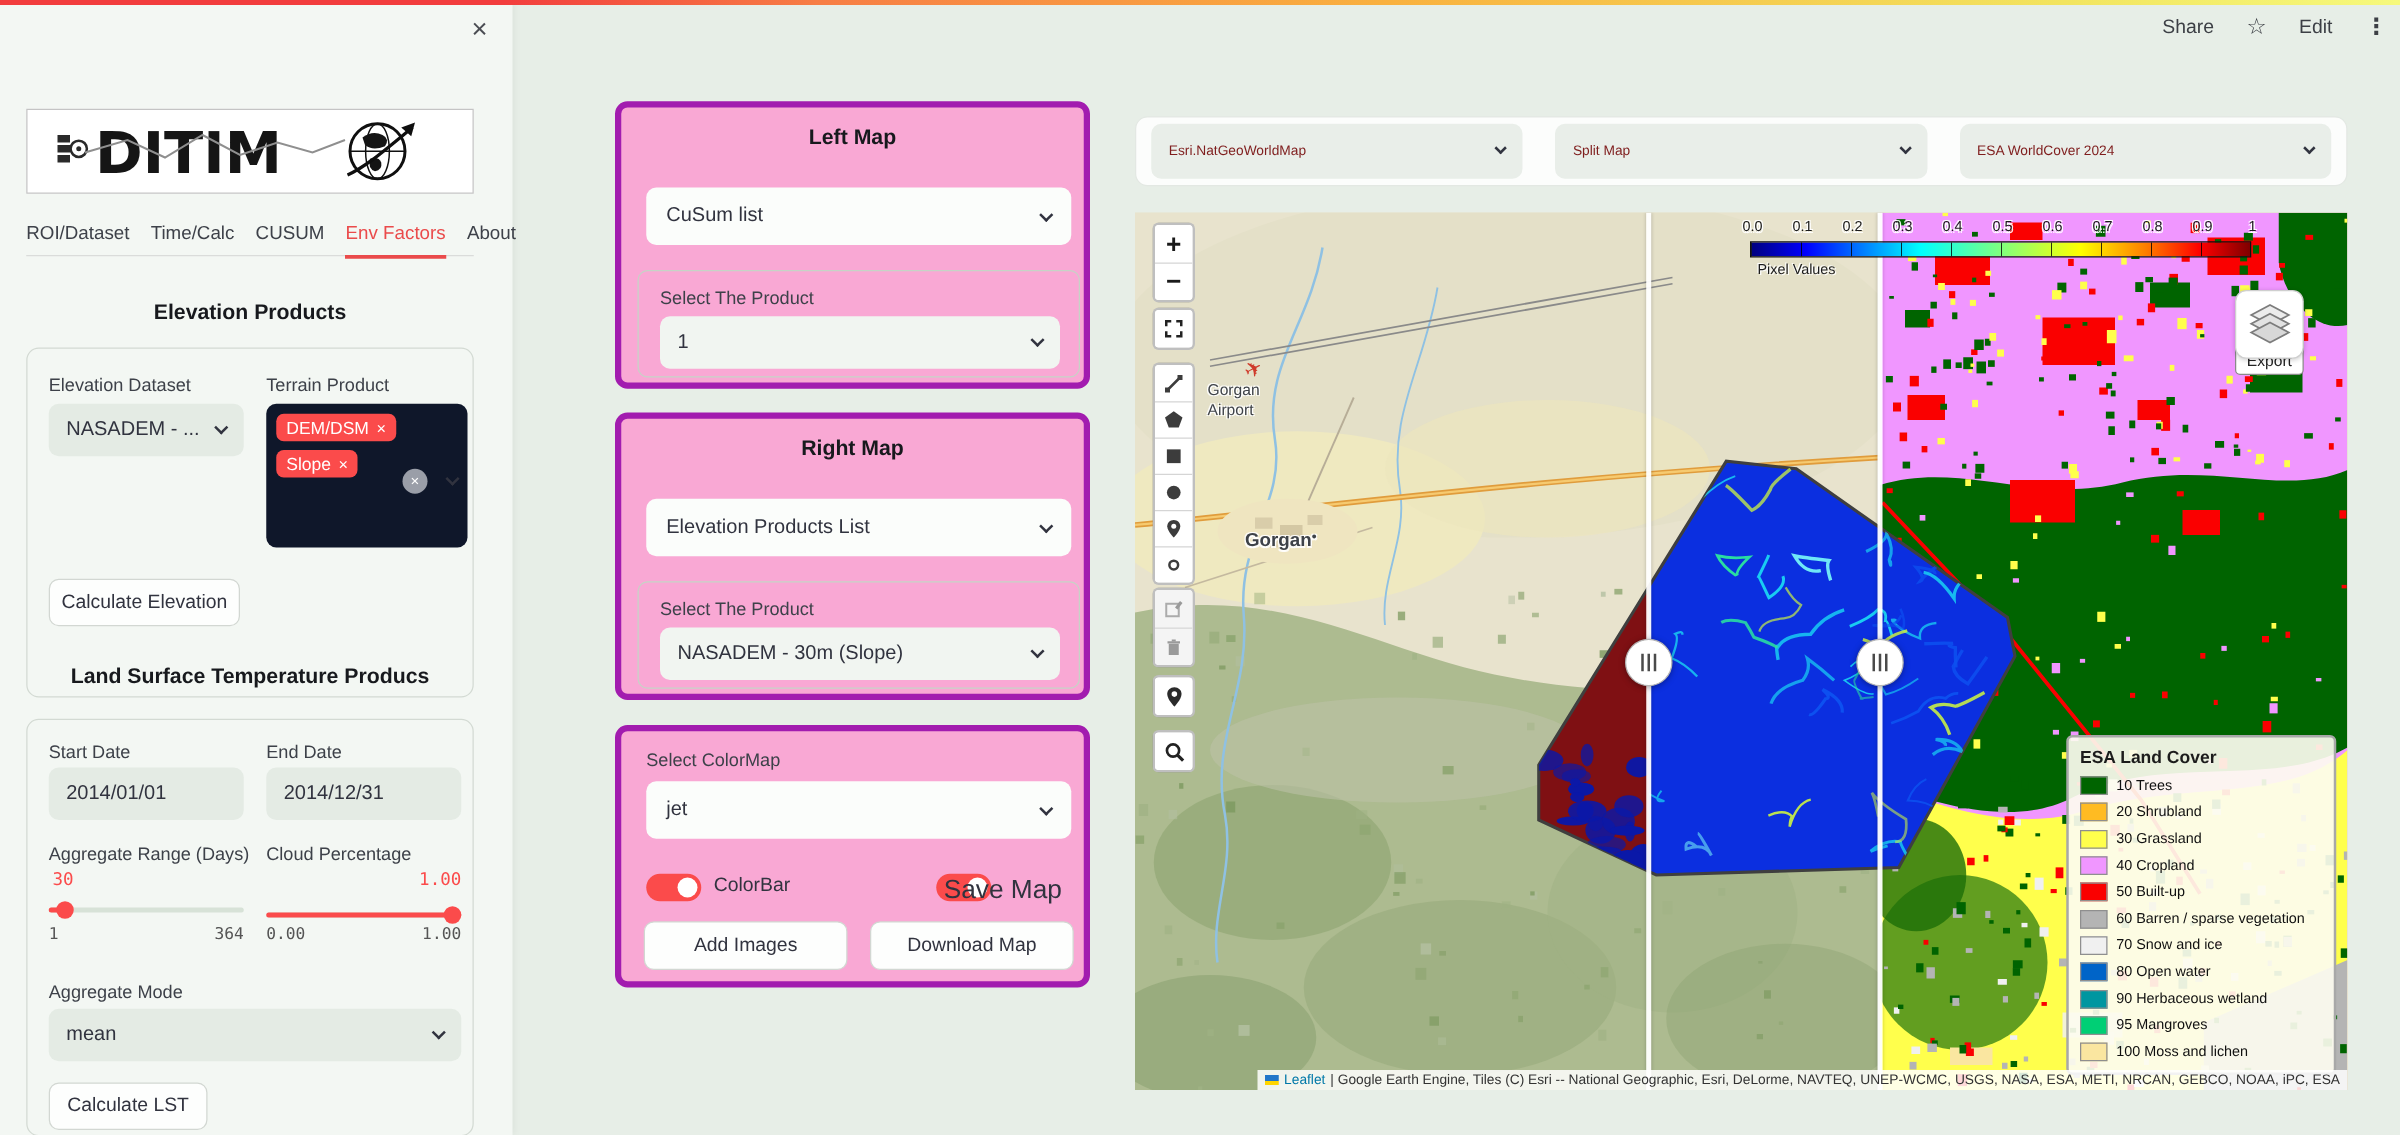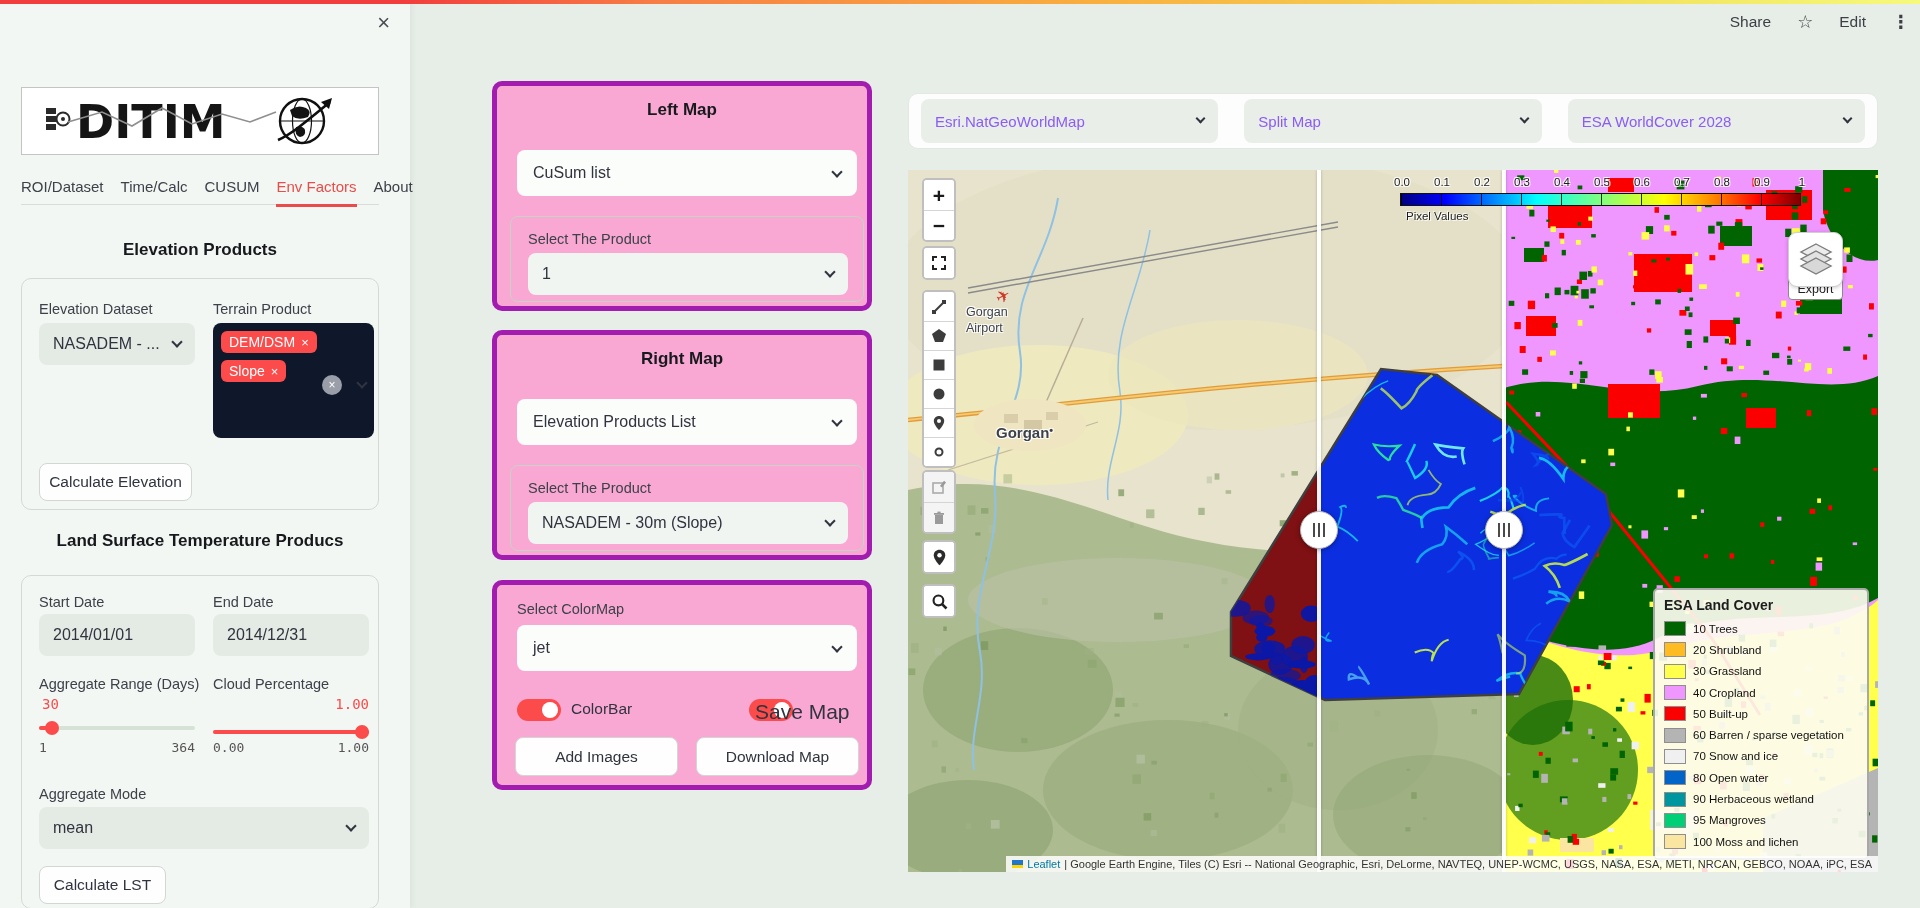--- a/index.html
+++ b/index.html
@@ -64,21 +64,21 @@
 
   
   .topbar{position:absolute;right:10px;top:11px;display:flex;align-items:center;gap:26px;z-index:30;
           font-size:15.5px;color:#3c3f45;}
   .topbar .ic{font-size:18px;cursor:pointer;}
 
   
   .mapbar{position:absolute;left:908px;top:93px;width:970px;height:56px;background:#fcfdfc;border:1px solid #e3e8e3;
           border-radius:10px;display:flex;align-items:center;gap:26px;padding:0 12px;z-index:10;}
   .mapsel{flex:1;background:#e9eee9;border-radius:8px;height:44px;display:flex;align-items:center;
-          padding:0 32px 0 14px;font-size:15px;color:#8b5cf6;position:relative;cursor:pointer;}
+          padding:0 32px 0 14px;font-size:11px;color:#7f1d1d;position:relative;cursor:pointer;}
   .mapsel .chev{position:absolute;right:14px;top:16px;width:7px;height:7px;}
 
   
   .map{position:absolute;left:908px;top:170px;width:970px;height:702px;overflow:hidden;background:#e8e3cd;z-index:5;}
   .map svg.base{position:absolute;left:0;top:0;}
   .divider{position:absolute;top:0;bottom:0;width:4px;background:rgba(255,255,255,.95);z-index:12;
            box-shadow:0 0 3px rgba(0,0,0,.25);cursor:col-resize;}
   .handle{position:absolute;width:38px;height:38px;border-radius:50%;background:#fff;border:1px solid #b5b5b5;
           box-shadow:0 1px 5px rgba(0,0,0,.35);display:flex;align-items:center;justify-content:center;gap:3px;
           z-index:13;cursor:col-resize;}
@@ -148,21 +148,21 @@
     <nav class="tabs">
       <span class="tab">ROI/Dataset</span>
       <span class="tab">Time/Calc</span>
       <span class="tab">CUSUM</span>
       <span class="tab active">Env Factors</span>
       <span class="tab">About</span>
     </nav>
 
     <h3 class="side-h" style="top:240px;margin:0;">Elevation Products</h3>
 
-    <div class="card" style="top:278px;height:232px;">
+    <div class="card" style="top:278px;height:280px;">
       <span class="flabel abs" style="left:17px;top:22px;">Elevation Dataset</span>
       <div class="sel abs" style="left:17px;top:44px;width:156px;">
         <span>NASADEM - ...</span>
         <span class="chev"></span>
       </div>
       <span class="flabel abs" style="left:191px;top:22px;">Terrain Product</span>
       <div class="multisel abs" style="left:191px;top:44px;width:161px;height:115px;">
         <div>
           <span class="chip">
             <span>DEM/DSM</span>
@@ -276,21 +276,21 @@
   <div class="mapbar">
     <div class="mapsel">
       <span>Esri.NatGeoWorldMap</span>
       <span class="chev"></span>
     </div>
     <div class="mapsel">
       <span>Split Map</span>
       <span class="chev"></span>
     </div>
     <div class="mapsel">
-      <span>ESA WorldCover 2028</span>
+      <span>ESA WorldCover 2024</span>
       <span class="chev"></span>
     </div>
   </div>
 
   <div class="map">
     <svg class="base" width="970" height="702" viewBox="0 0 970 702">
       <defs>
         <clipPath id="clipLeft">
             <rect x="0" y="0" width="411" height="702"></rect>
           </clipPath>

